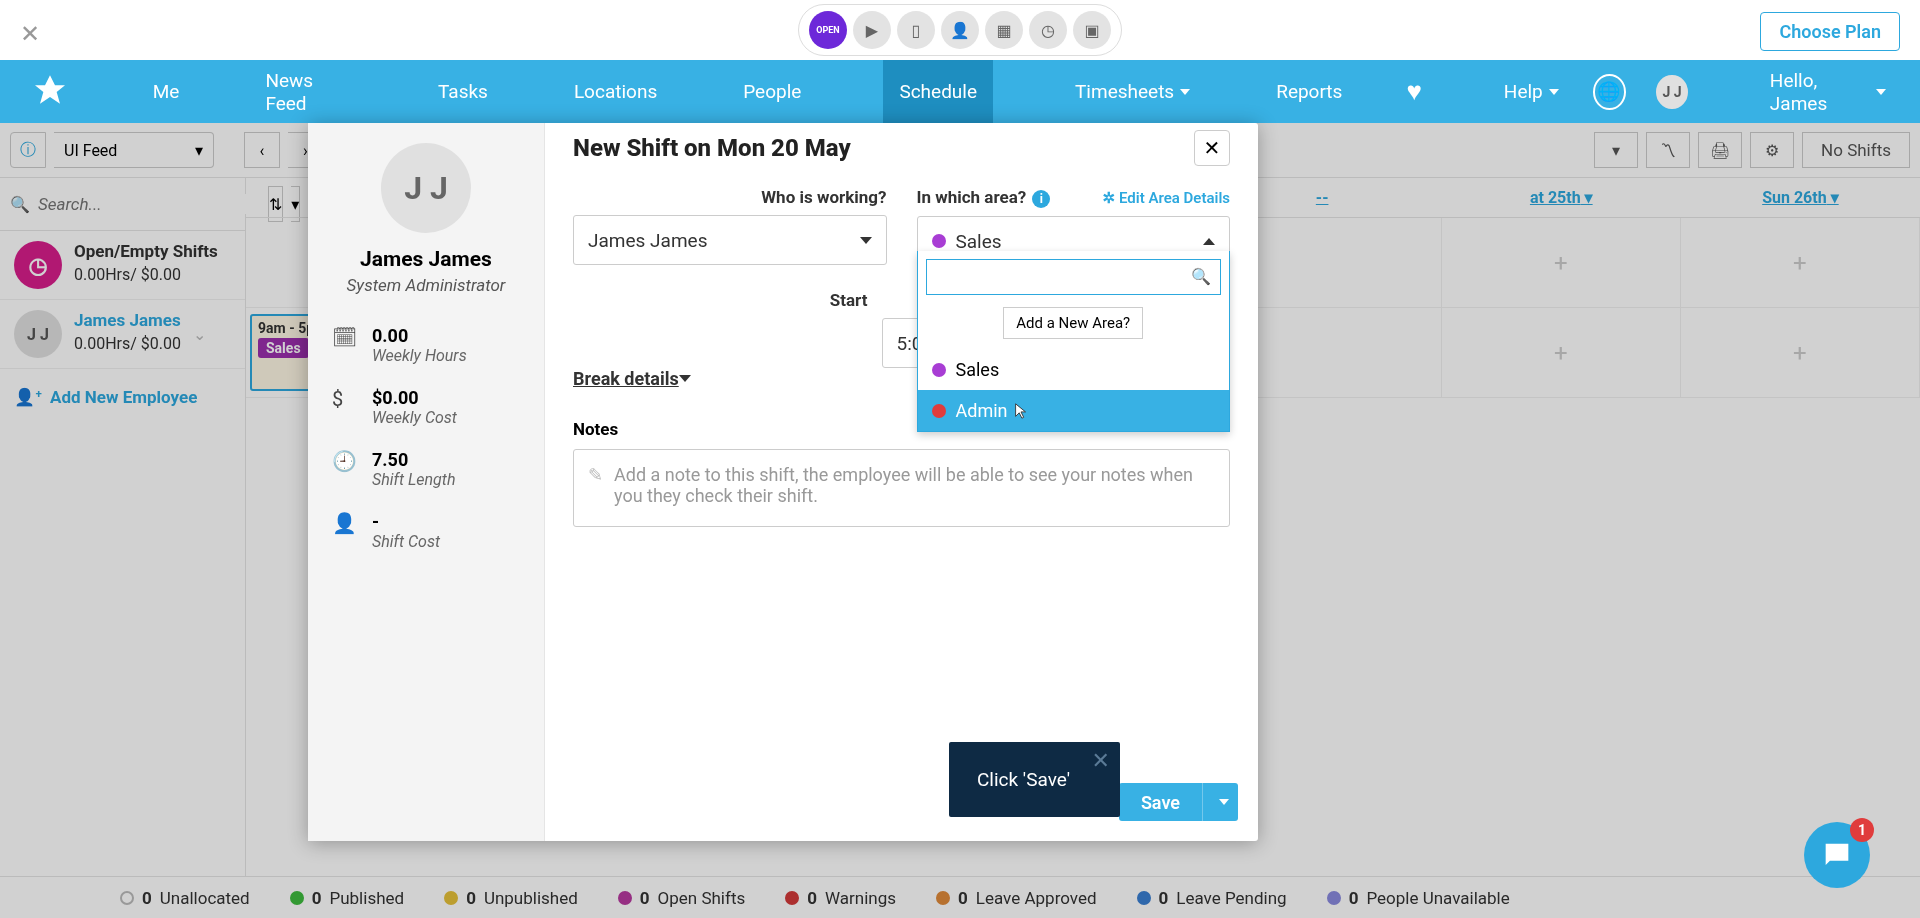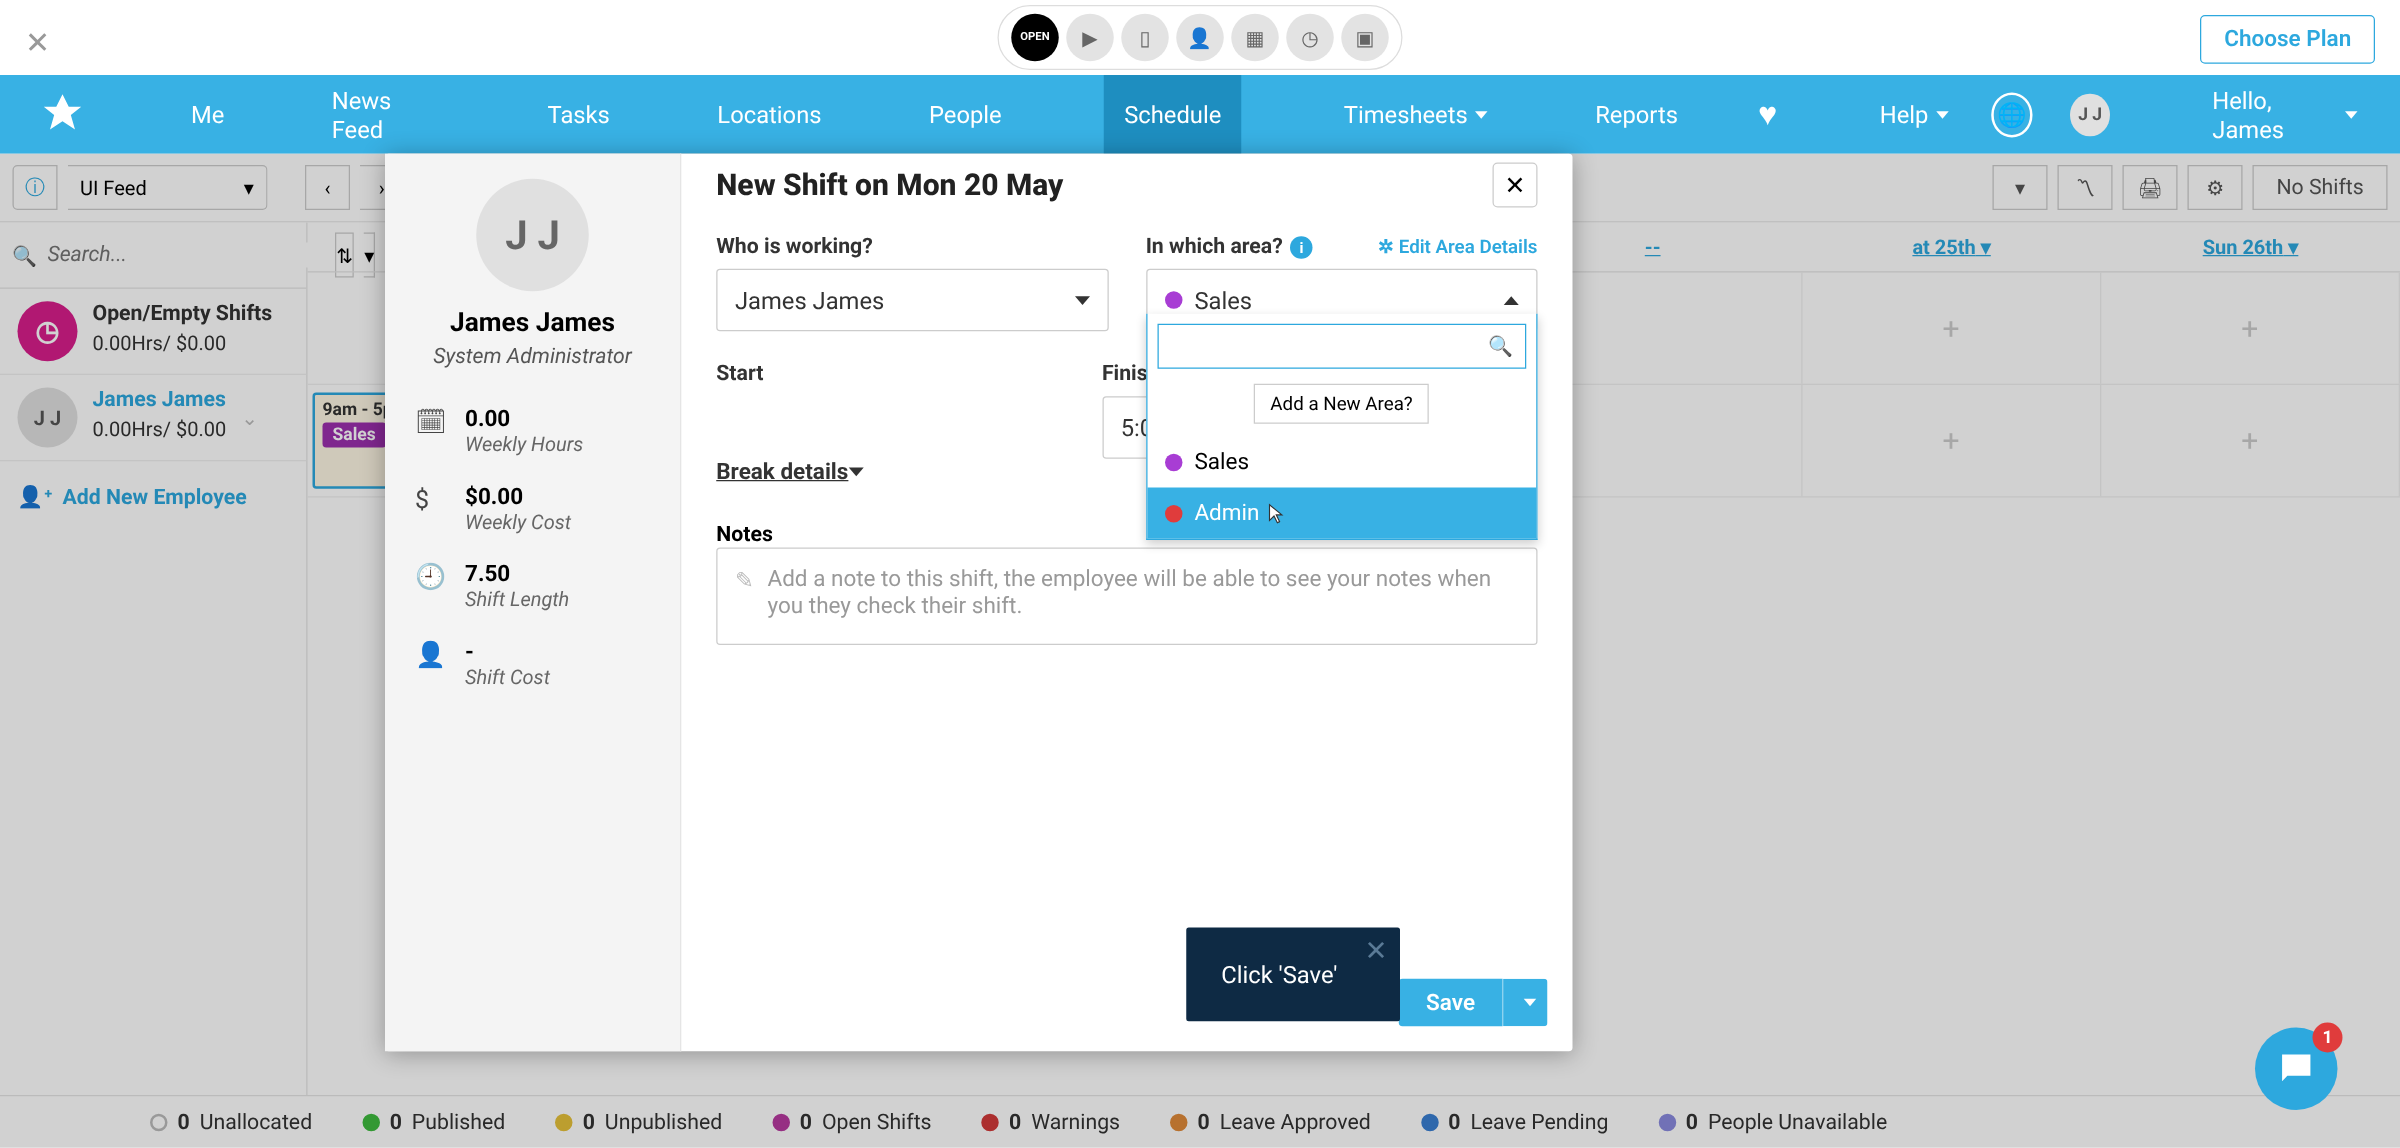--- a/index.html
+++ b/index.html
@@ -5,21 +5,21 @@
 * { box-sizing: border-box; margin: 0; padding: 0; font-family: -apple-system, BlinkMacSystemFont, "Segoe UI", Roboto, "Helvetica Neue", Arial, sans-serif; }
 body { width: 1920px; height: 918px; overflow: hidden; background: #f5f5f5; position: relative; }
 
 
 .trial-banner { height: 60px; background: #fff; display: flex; align-items: center; justify-content: center; gap: 14px; position: relative; }
 .trial-close { position: absolute; left: 20px; top: 20px; color: #999; font-size: 24px; cursor: pointer; }
 .trial-text { font-size: 20px; color: #333; }
 .trial-days { display:inline-flex; width:34px; height:34px; border:1px solid #4bc24b; border-radius:50%; align-items:center; justify-content:center; color:#333; font-size:20px; margin:0 6px; vertical-align: middle;}
 .trial-icons { display:flex; gap:6px; border:1px solid #ddd; border-radius: 30px; padding:6px 10px;}
 .trial-icon { width:38px; height:38px; border-radius:50%; background:#e3e3e3; display:flex; align-items:center; justify-content:center; color:#666; font-size:16px;}
-.trial-icon.active { background:#000000; color:#fff; font-size:9px; font-weight:bold;}
+.trial-icon.active { background:#6d28d9; color:#fff; font-size:9px; font-weight:bold;}
 .choose-plan { position:absolute; right:20px; top:12px; border:1px solid #2da8de; color:#2da8de; background:#fff; padding:8px 18px; border-radius:4px; font-size:18px; font-weight:600; cursor:pointer;}
 
 
 .main-nav { height: 63px; background:#38b1e4; display:flex; align-items:center; color:#fff; padding:0 30px; gap:30px; font-size:19px;}
 .logo { width:44px; height:44px; display:flex; align-items:center; justify-content:center;}
 .logo svg { fill:#fff; }
 .nav-item { cursor:pointer; padding:0 4px; height:63px; display:flex; align-items:center;margin-left:48px; }
 .nav-item.active { background:#1e8ec0; padding:0 16px;}
 .nav-spacer { flex:1; }
 .nav-heart { font-size:26px; }
@@ -82,36 +82,36 @@
 .stat-val { font-weight:700; font-size:18px;}
 .stat-label { font-style:italic; color:#666; font-size:16px;}
 
 .modal-right { flex:1; padding:0 28px 20px 28px; display:flex; flex-direction:column; position:relative;}
 .modal-title-row { display:flex; justify-content:space-between; align-items:center; height:50px;}
 .modal-title { font-weight:800; font-size:24px; color:#222; white-space:nowrap; overflow:hidden;}
 .modal-close { width:36px; height:36px; border:1px solid #ccc; border-radius:4px; display:flex; align-items:center; justify-content:center; font-size:20px; cursor:pointer;}
 
 .form-row { display:flex; gap:30px; margin-top:14px;}
 .form-col { flex:1; display:flex; flex-direction:column; gap:8px; position:relative;}
-.form-label { font-weight:700; font-size:17px; color:#333;}
+.form-label { font-weight:700; font-size:17px; color:#333;text-align:right;}
 .form-label-row { display:flex; justify-content:space-between; align-items:center;}
 .edit-link { color:#2da8de; font-size:15px; font-weight:600; display:flex; align-items:center; gap:4px; cursor:pointer;}
 .info-circle { width:18px; height:18px; border-radius:50%; background:#2da8de; color:#fff; font-size:12px; display:inline-flex; align-items:center; justify-content:center; margin-left:6px;}
 .form-input, .form-select { height:50px; border:1px solid #ccc; border-radius:3px; padding:0 14px; font-size:19px; color:#333; display:flex; align-items:center; justify-content:space-between;}
 .area-dot { width:14px; height:14px; border-radius:50%; display:inline-block; margin-right:10px;}
 .area-dot.purple { background:#a83dd4;}
 .area-dot.red { background:#e03c3c;}
 .caret-up { display:inline-block; width:0; height:0; border-left:6px solid transparent; border-right:6px solid transparent; border-bottom:7px solid #333;}
 .caret-dn { display:inline-block; width:0; height:0; border-left:6px solid transparent; border-right:6px solid transparent; border-top:7px solid #333;}
 
 .time-row { display:flex; gap:14px; margin-top:24px;}
 .time-col { flex:1; display:flex; flex-direction:column; gap:8px;}
 .break-details { font-weight:700; font-size:18px; text-decoration:underline; color:#333; display:flex; align-items:center; gap:0; cursor:pointer;}
 .notes-label { font-weight:700; margin-top:30px; font-size:17px;}
-.notes-box { border:1px solid #ccc; border-radius:3px; padding:14px 14px 14px 40px; min-height:78px; color:#999; font-size:18px; position:relative;}
+.notes-box { margin-top:10px; border:1px solid #ccc; border-radius:3px; padding:14px 14px 14px 40px; min-height:78px; color:#999; font-size:18px; position:relative;}
 .notes-box::before { content:"✎"; position:absolute; left:14px; top:14px; color:#bbb;}
 
 .save-row { position:absolute; bottom:20px; right:20px; display:flex; align-items:center; gap:0;}
 .save-btn { background:#38b1e4; color:#fff; height:38px; padding:0 22px; border-radius:3px 0 0 3px; font-size:18px; font-weight:600; display:flex; align-items:center; cursor:pointer;}
 .save-dd { background:#38b1e4; color:#fff; height:38px; width:36px; border-radius:0 3px 3px 0; display:flex; align-items:center; justify-content:center; border-left:1px solid rgba(255,255,255,0.3);}
 .tooltip-box { position:absolute; right:118px; bottom:4px; background:#0e2a44; color:#fff; padding:26px 50px 26px 28px; font-size:19px; border-radius:2px; white-space:nowrap;}
 .tooltip-x { position:absolute; top:6px; right:10px; color:#5a7a96; font-size:22px; cursor:pointer;}
 
 
 .area-dropdown { position:absolute; top:64px; left:0; right:0; background:#fff; border:1px solid #2da8de; border-top:none; z-index:20; box-shadow:0 3px 8px rgba(0,0,0,0.2);}

